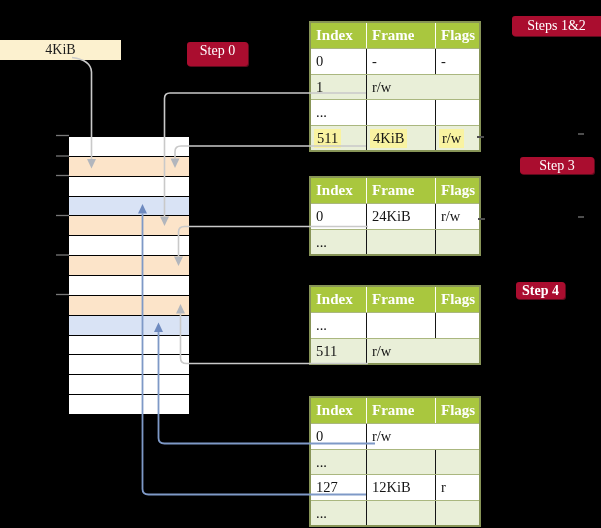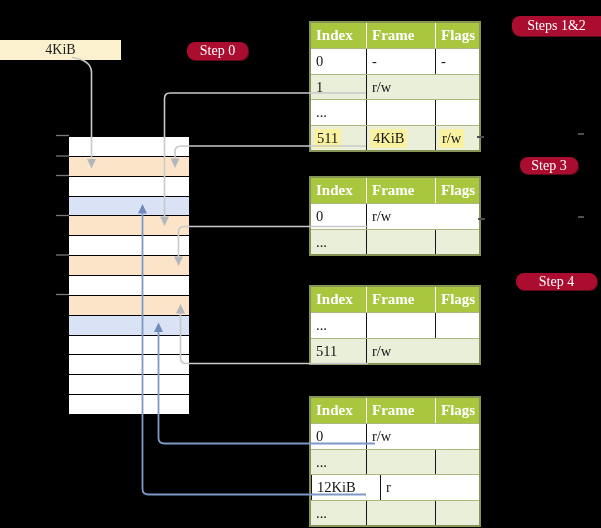--- a/index.html
+++ b/index.html
@@ -3,21 +3,21 @@
 <meta charset="utf-8">
 <style>
   html,body{margin:0;padding:0;background:#000;}
   .canvas{position:relative;width:601px;height:528px;background:#000;overflow:hidden;
           font-family:"Liberation Serif","DejaVu Serif",serif;}
   
   .cr3{position:absolute;left:0;top:40px;width:121px;height:20px;background:#fcf1cf;
        color:#1c1c1c;font-size:14px;text-align:center;line-height:20px;}
   
   .badge{position:absolute;background:#aa0d2f;color:#fff;font-size:14px;text-align:center;
-         border-radius:8px;box-shadow:1px 1px 0 #5e0a1c;}
+         border-radius:3px;box-shadow:1px 1px 0 #5e0a1c;}
   .badge span{display:block;}
   
   .memstack{position:absolute;left:68px;top:136px;width:122px;height:280px;background:#000;}
   .mrow{position:absolute;left:1px;width:120px;height:18.9px;}
   .mrow.free{background:#ffffff;}
   .mrow.pt{background:#fce4c9;}
   .mrow.mapped{background:#d9e3f5;}
   
   .ptable{position:absolute;left:309px;width:172px;border:2px solid #879457;background:#fff;
           box-sizing:border-box;}
@@ -41,30 +41,30 @@
 </style>
 </head>
 <body>
 
 <div class="canvas">
 
   <div class="cr3">
     <span>4KiB</span>
   </div>
 
-  <div class="badge" style="left:187px;top:42px;width:61px;height:18px;line-height:18px;">
+  <div class="badge" style="left:187px;top:42px;width:61px;height:24px;line-height:18px;">
     <span>Step 0</span>
   </div>
   <div class="badge" style="left:512px;top:16px;width:89px;height:20px;line-height:20px;border-top-right-radius:0;border-bottom-right-radius:0;">
     <span>Steps 1&amp;2</span>
   </div>
-  <div class="badge" style="left:520px;top:157px;width:58px;height:17px;line-height:17px;">
+  <div class="badge" style="left:520px;top:157px;width:74px;height:17px;line-height:17px;">
     <span>Step 3</span>
   </div>
-  <div class="badge" style="left:516px;top:273px;width:81px;height:17px;line-height:17px;">
+  <div class="badge" style="left:516px;top:282px;width:49px;height:17px;line-height:17px;font-weight:bold;">
     <span>Step 4</span>
   </div>
 
   <div class="memstack">
       <div class="mrow free" style="top: 1px;"></div>
       <div class="mrow pt" style="top: 20.86px;"></div>
       <div class="mrow free" style="top: 40.71px;"></div>
       <div class="mrow mapped" style="top: 60.57px;"></div>
       <div class="mrow pt" style="top: 80.43px;"></div>
       <div class="mrow free" style="top: 100.28px;"></div>
@@ -106,20 +106,21 @@
   </div>
 
   <div class="ptable" style="top:176px;">
     <div class="thead">
       <div class="th c1">Index</div>
       <div class="th c2">Frame</div>
       <div class="th c3">Flags</div>
     </div>
     <div class="trow w">
       <div class="td c1"><span>0</span></div>
+      <div class="td c2"><span>24KiB</span></div>
       <div class="td c3"><span>r/w</span></div>
     </div>
     <div class="trow g">
       <div class="td c1"><span>...</span></div>
       <div class="td c2"><span></span></div>
       <div class="td c3"><span></span></div>
     </div>
   </div>
 
   <div class="ptable" style="top:285px;">
@@ -148,20 +149,21 @@
     <div class="trow w">
       <div class="td c1"><span>0</span></div>
       <div class="td c3"><span>r/w</span></div>
     </div>
     <div class="trow g">
       <div class="td c1"><span>...</span></div>
       <div class="td c2"><span></span></div>
       <div class="td c3"><span></span></div>
     </div>
     <div class="trow w">
+      <div class="td c1"><span>127</span></div>
       <div class="td c2"><span>12KiB</span></div>
       <div class="td c3"><span>r</span></div>
     </div>
     <div class="trow g">
       <div class="td c1"><span>...</span></div>
       <div class="td c2"><span></span></div>
       <div class="td c3"><span></span></div>
     </div>
   </div>
 

